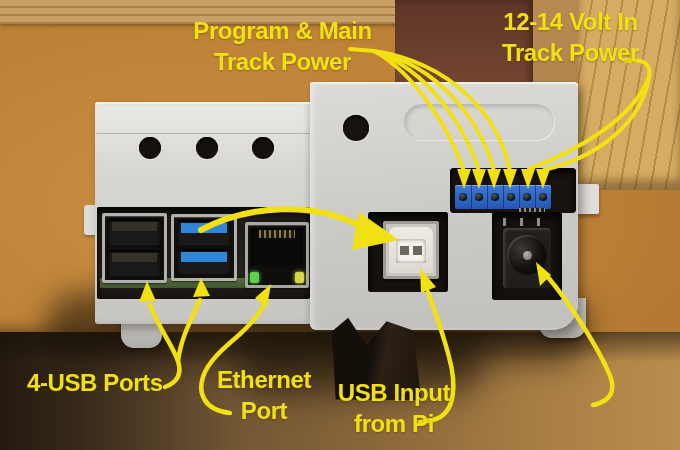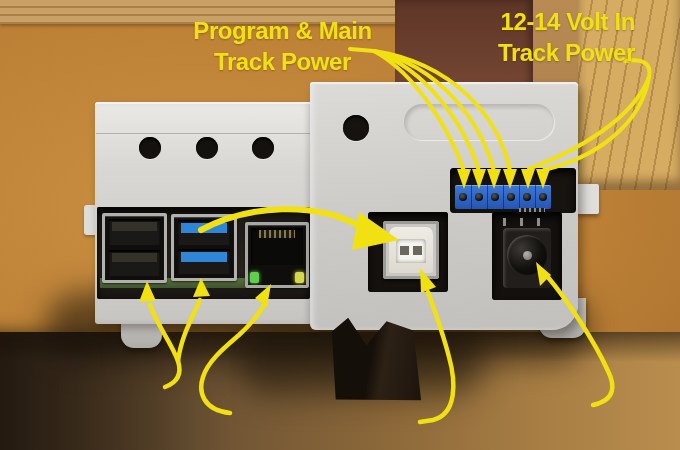--- a/index.html
+++ b/index.html
@@ -121,21 +121,21 @@
   .black-object{left:328px;top:316px;width:96px;height:86px;
     background:linear-gradient(100deg,#150f0a 45%,#2d2115 58%,#1b130c);
     clip-path:polygon(4% 18%,21% 2%,40% 34%,61% 6%,89% 17%,97% 98%,8% 97%);}
 
   
   svg.arrows{left:0;top:0;width:680px;height:450px;pointer-events:none;}
   .lbl{position:absolute;color:#f2e112;font-weight:700;font-size:24px;line-height:31px;
     letter-spacing:-0.4px;text-align:center;white-space:nowrap;
     text-shadow:0 1px 2px rgba(70,50,0,.4);}
   .lbl-program{left:170px;top:15px;width:225px;}
-  .lbl-voltin{left:450px;top:6px;width:185px;text-align:right;}
+  .lbl-voltin{left:478px;top:6px;width:185px;}
   .lbl-usbports{left:27px;top:367px;text-align:left;}
   .lbl-ethernet{left:208px;top:364px;width:112px;}
   .lbl-usbinput{left:333px;top:377px;width:122px;}
   .lbl-9volt{left:466px;top:353px;width:125px;}
 </style>
 </head>
 <body>
 
 <div id="stage">
 
@@ -276,14 +276,25 @@
   </svg>
 
   <div class="lbl lbl-program">
     <div>Program &amp; Main</div>
     <div>Track Power</div>
   </div>
   <div class="lbl lbl-voltin">
     <div>12-14 Volt In</div>
     <div>Track Power</div>
   </div>
+  <div class="lbl lbl-usbports">
+    <div>4-USB Ports</div>
+  </div>
+  <div class="lbl lbl-ethernet">
+    <div>Ethernet</div>
+    <div>Port</div>
+  </div>
+  <div class="lbl lbl-usbinput">
+    <div>USB Input</div>
+    <div>from Pi</div>
+  </div>
 
 </div>
 
 </body></html>

